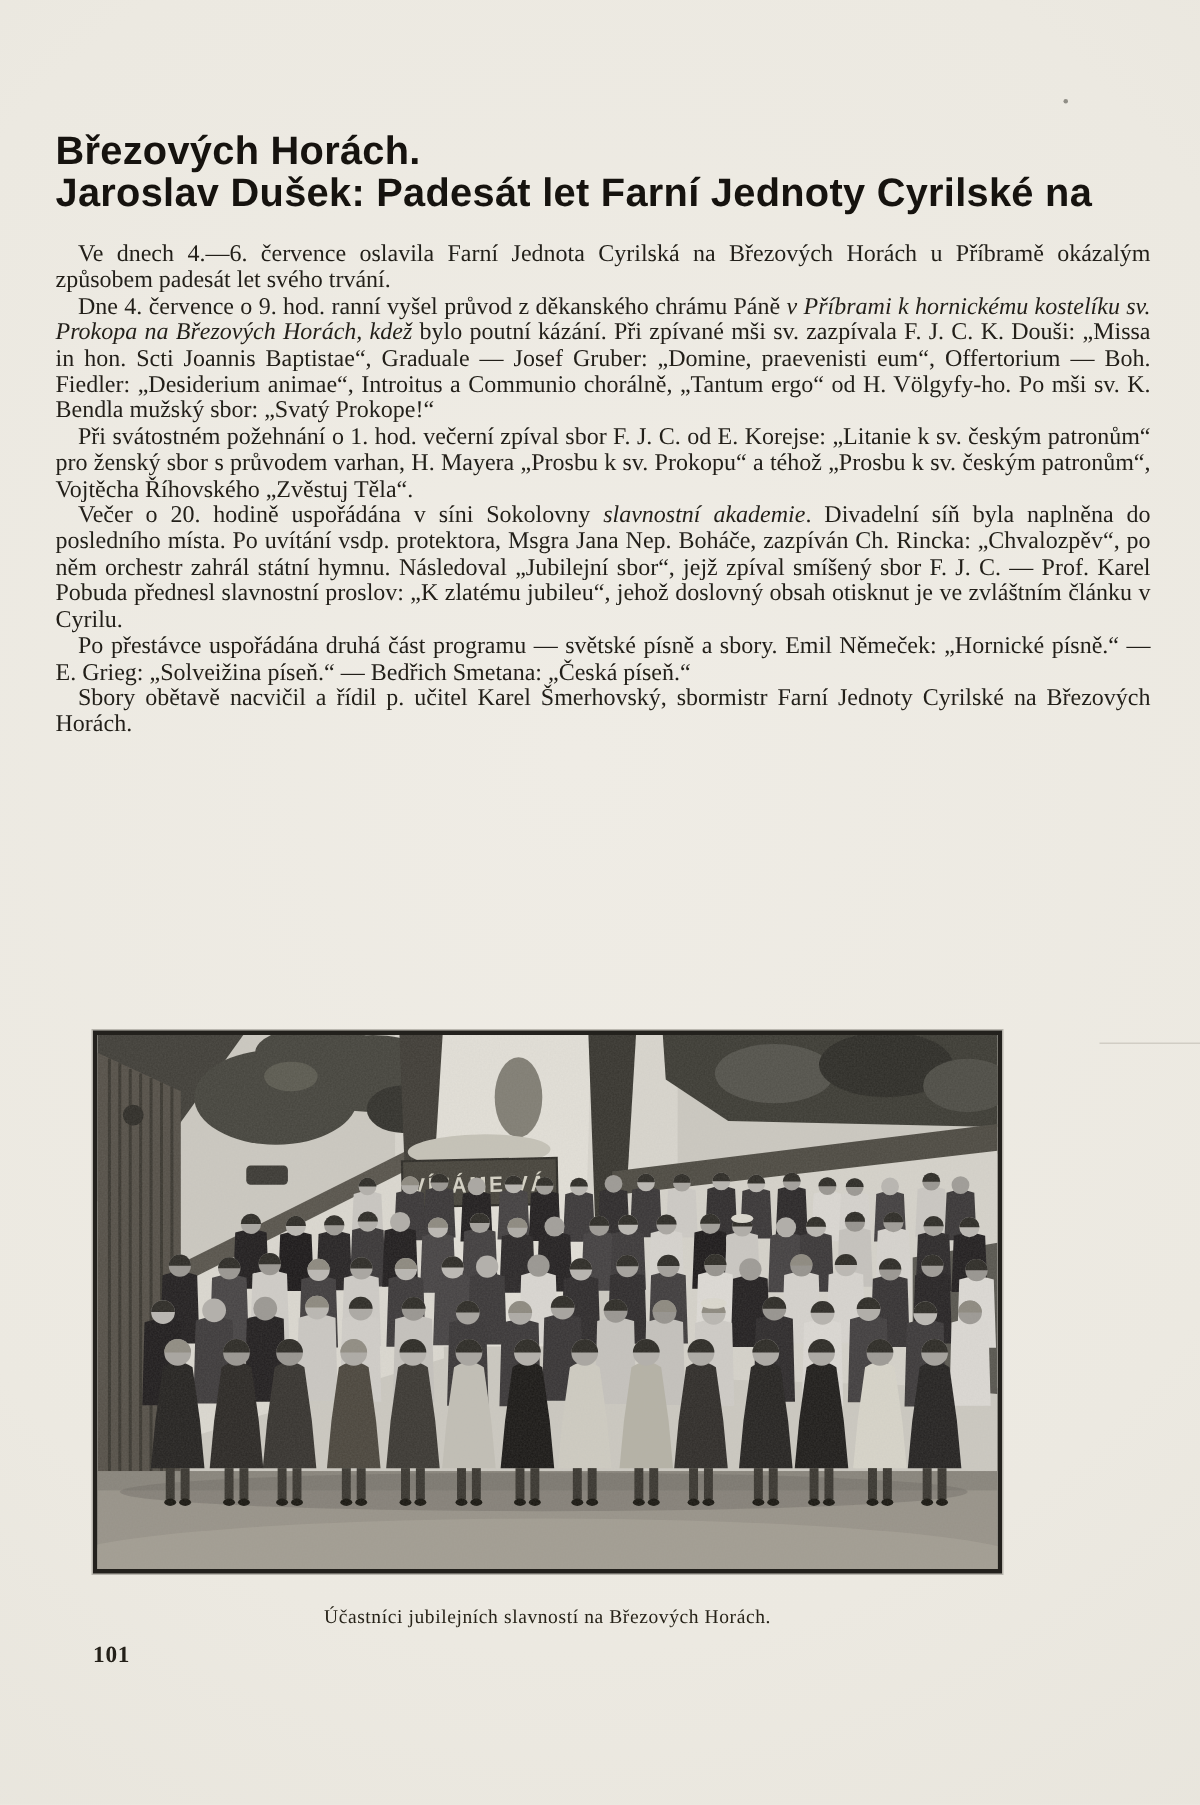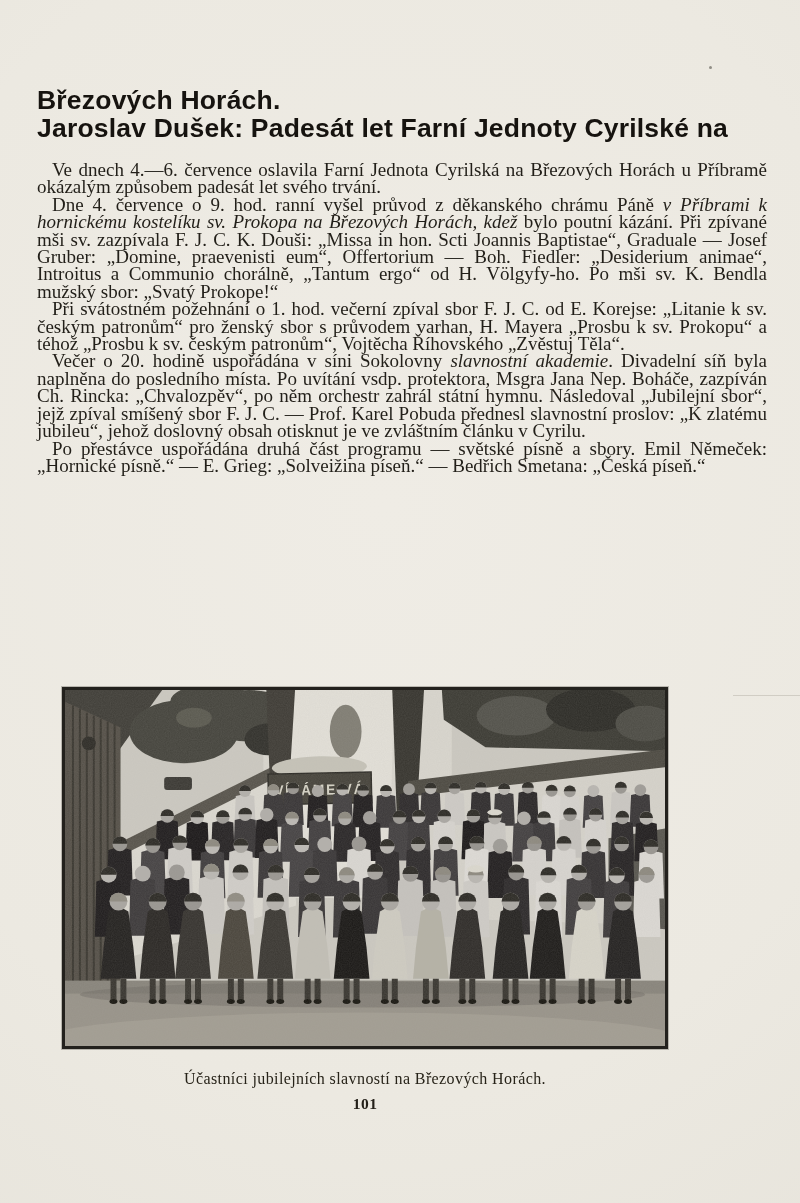--- a/index.html
+++ b/index.html
@@ -13,38 +13,38 @@
     background:radial-gradient(120% 90% at 48% 42%, #efece5 0%, #ece9e1 55%, #e5e2d9 100%);
   }
   .title{
     position:absolute;left:37px;top:86px;width:730px;
     font-family:"Liberation Sans", sans-serif;
     font-weight:700;font-size:26.5px;line-height:28px;
     color:#16130f;letter-spacing:.2px;
   }
   .body-text{
     position:absolute;left:37px;top:161px;width:730px;
-    font-size:19px;line-height:17.4px;color:#221f19;
+    font-size:16px;line-height:17.4px;color:#221f19;
     text-align:justify;
   }
   .body-text p{margin:0;text-indent:15px;}
   .body-text i{font-style:italic;}
   .figure{
     position:absolute;left:62px;top:687px;width:606px;height:362px;
     background:#c9c6be;border:3px solid #23211d;box-sizing:border-box;
     box-shadow:0 0 0 1px rgba(90,86,76,.35);
   }
   .figure svg{display:block;width:100%;height:100%;}
   .caption{
     position:absolute;left:62px;top:1070px;width:606px;
-    text-align:center;font-size:16px;color:#272319;letter-spacing:.4px;
+    text-align:center;font-size:13px;color:#272319;letter-spacing:.4px;
   }
   .pagenum{
     position:absolute;left:62px;top:1095px;width:606px;
-    text-align:center;font-size:15.5px;font-weight:700;color:#242019;
+    text-align:left;font-size:15.5px;font-weight:700;color:#242019;
     letter-spacing:.5px;
   }
   .speck{
     position:absolute;left:709px;top:66px;width:3px;height:3px;
     background:#6a675f;border-radius:50%;opacity:.7;
   }
   .scanline{
     position:absolute;left:733px;top:695px;width:67px;height:1px;
     background:#c9c6bd;opacity:.8;
   }
@@ -58,20 +58,21 @@
     <div>Březových Horách.</div>
     <div>Jaroslav Dušek: Padesát let Farní Jednoty Cyrilské na</div>
   </div>
 
   <div class="body-text">
       <p><span>Ve dnech 4.—6. července oslavila Farní Jednota Cyrilská na Březových Horách u Příbramě okázalým způsobem padesát let svého trvání.</span></p>
       <p><span>Dne 4. července o 9. hod. ranní vyšel průvod z děkanského chrámu Páně </span><i>v Příbrami k hornickému kostelíku sv. Prokopa na Březových Horách, kdež</i><span> bylo poutní kázání. Při zpívané mši sv. zazpívala F. J. C. K. Douši: „Missa in hon. Scti Joannis Baptistae“, Graduale — Josef Gruber: „Domine, praevenisti eum“, Offertorium — Boh. Fiedler: „Desiderium animae“, Introitus a Communio chorálně, „Tantum ergo“ od H. Völgyfy-ho. Po mši sv. K. Bendla mužský sbor: „Svatý Prokope!“</span></p>
       <p><span>Při svátostném požehnání o 1. hod. večerní zpíval sbor F. J. C. od E. Korejse: „Litanie k sv. českým patronům“ pro ženský sbor s průvodem varhan, H. Mayera „Prosbu k sv. Prokopu“ a téhož „Prosbu k sv. českým patronům“, Vojtěcha Říhovského „Zvěstuj Těla“.</span></p>
       <p><span>Večer o 20. hodině uspořádána v síni Sokolovny </span><i>slavnostní akademie</i><span>. Divadelní síň byla naplněna do posledního místa. Po uvítání vsdp. protektora, Msgra Jana Nep. Boháče, zazpíván Ch. Rincka: „Chvalozpěv“, po něm orchestr zahrál státní hymnu. Následoval „Jubilejní sbor“, jejž zpíval smíšený sbor F. J. C. — Prof. Karel Pobuda přednesl slavnostní proslov: „K zlatému jubileu“, jehož doslovný obsah otisknut je ve zvláštním článku v Cyrilu.</span></p>
       <p><span>Po přestávce uspořádána druhá část programu — světské písně a sbory. Emil Němeček: „Hornické písně.“ — E. Grieg: „Solveižina píseň.“ — Bedřich Smetana: „Česká píseň.“</span></p>
+      <p><span>Sbory obětavě nacvičil a řídil p. učitel Karel Šmerhovský, sbormistr Farní Jednoty Cyrilské na Březových Horách.</span></p>
     </div>
 
   <div class="figure">
     <svg viewBox="0 0 605 360" preserveAspectRatio="none">
       <defs>
         <filter id="grain" x="0" y="0" width="100%" height="100%">
           <feTurbulence type="fractalNoise" baseFrequency="0.9" numOctaves="2" result="n"></feTurbulence>
           <feColorMatrix in="n" type="matrix" values="0 0 0 0 0.45  0 0 0 0 0.44  0 0 0 0 0.41  0 0 0 0.16 0"></feColorMatrix>
         </filter>
       </defs>

